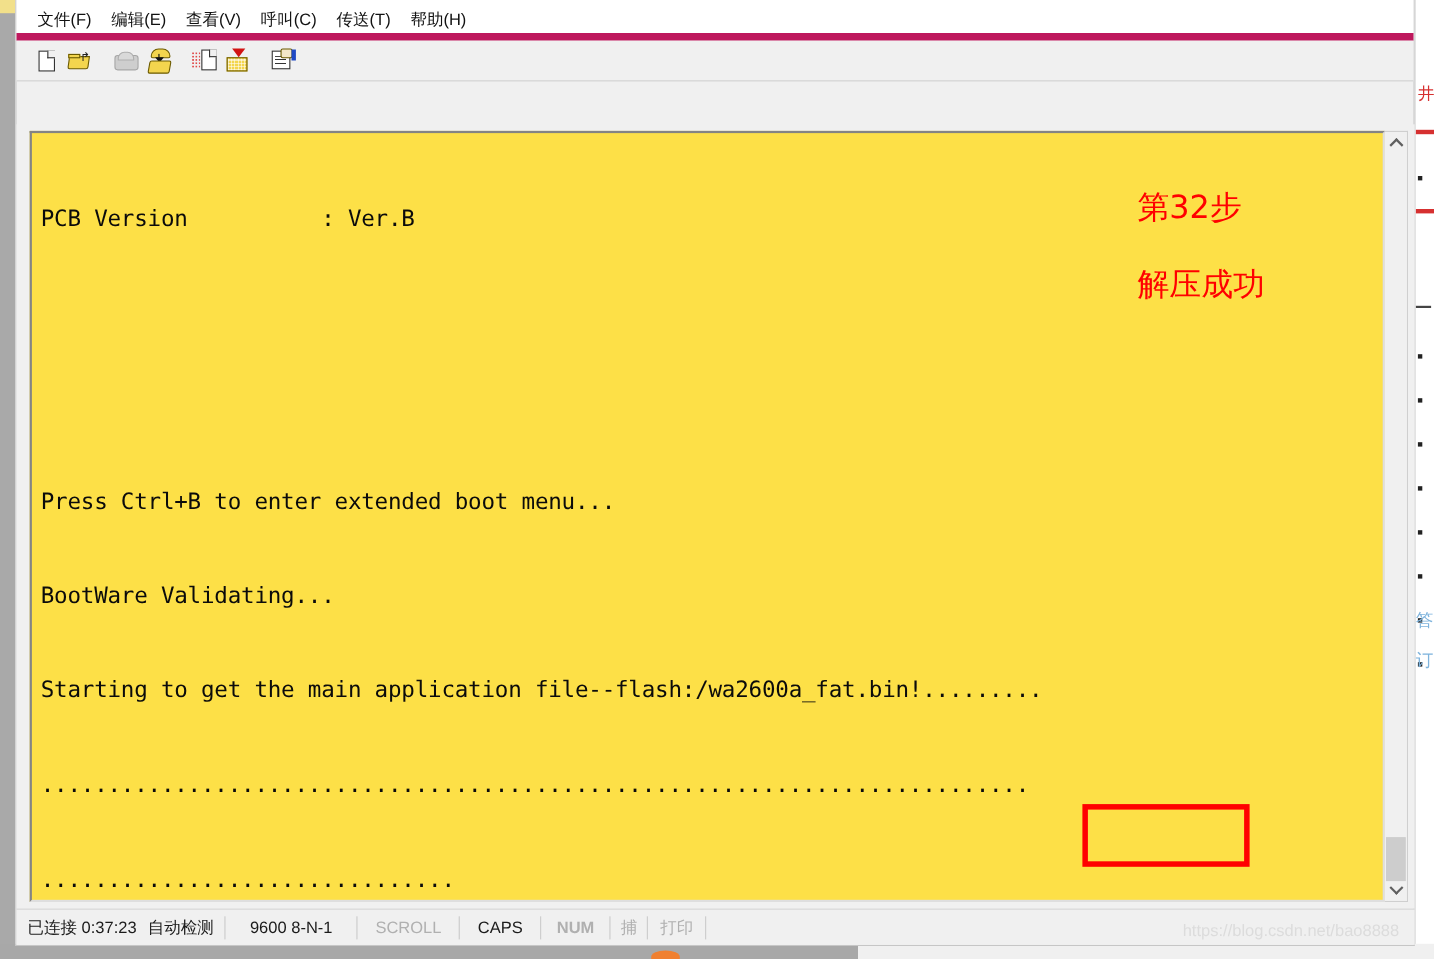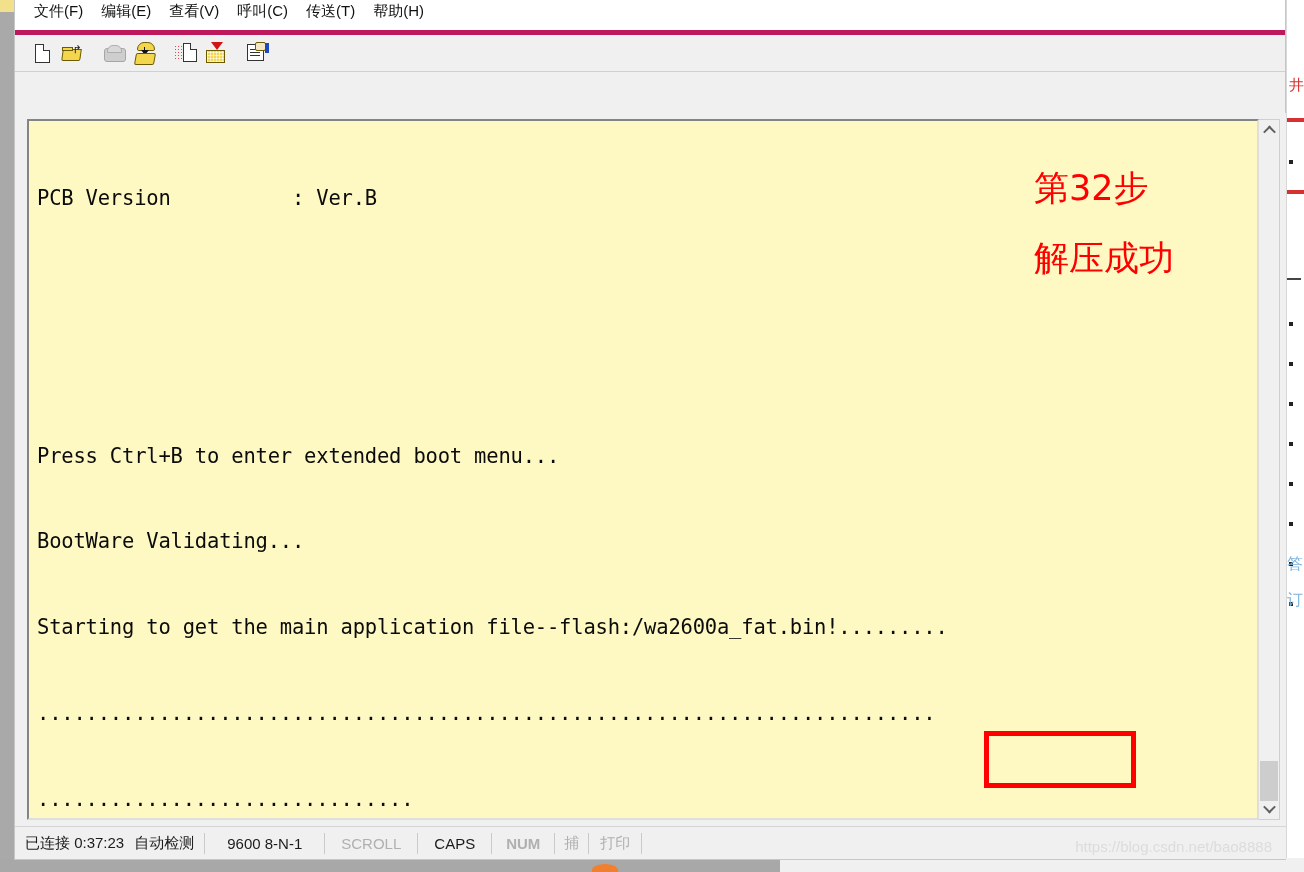--- a/index.html
+++ b/index.html
@@ -117,23 +117,23 @@
     content: ""; position: absolute; left: -1px; top: 7px;
     width: 18px; height: 1px; background: #111;
   }
   .glyph-close::before { transform: rotate(45deg); }
   .glyph-close::after  { transform: rotate(-45deg); }
 
   
   .menubar {
     height: 30px;
     background: #ffffff;
-    display: flex; align-items: flex-start;
+    display: flex; align-items: flex-end;
     padding-left: 10px;
-    border-bottom: 5px solid #be185d;
+    border-bottom: 7px solid #be185d;
   }
   .menu-item {
     font-size: 15px; color: #111;
     padding: 2px 9px;
     font-family: "Liberation Sans", sans-serif;
     white-space: nowrap;
     cursor: default;
   }
 
   
@@ -285,21 +285,21 @@
     padding: 6px 6px 6px 12px;
   }
   .term-wrap {
     position: relative;
     width: 100%; height: 100%;
     display: flex;
   }
   .term-screen {
     position: relative;
     flex: 1 1 auto;
-    background: #fef9c3;
+    background: #fde047;
     border: 2px solid #848484;
     border-right-color: #dedede;
     border-bottom-color: #dedede;
     box-sizing: border-box;
     overflow: hidden;
   }
   .term-text {
     position: absolute;
     left: 8px; top: 6px;
     font-family: "DejaVu Sans Mono", "Liberation Mono", monospace;
@@ -337,21 +337,21 @@
   .sb-thumb {
     position: absolute; left: 1px; right: 1px;
     background: #cdcdcd;
   }
 
   
   .anno-red {
     position: absolute;
     color: #ff0000;
     font-family: "DejaVu Sans", sans-serif;
-    font-size: 35px;
+    font-size: 29px;
     line-height: 38px;
     font-weight: 400;
     white-space: pre;
     pointer-events: none;
   }
   .anno-box {
     position: absolute;
     border: 5px solid #ff0000;
     box-sizing: border-box;
     pointer-events: none;

